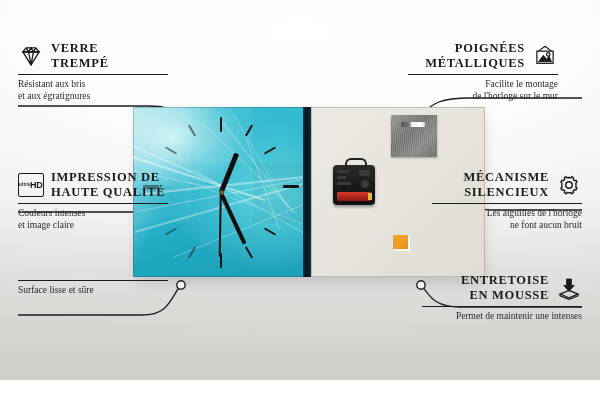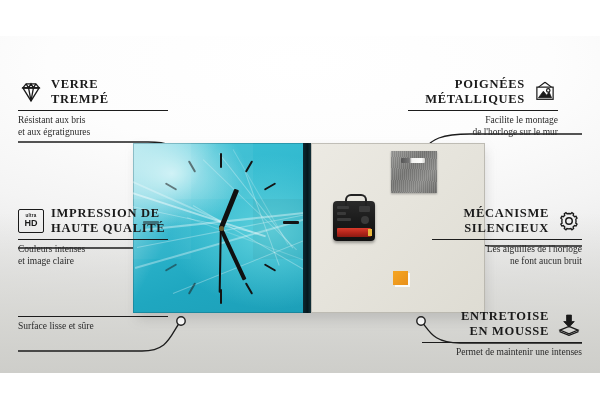--- a/index.html
+++ b/index.html
@@ -2,25 +2,24 @@
 <html><head>
 <meta charset="utf-8">
 <style>
   html,body{margin:0;padding:0;}
   body{
     width:600px;height:400px;overflow:hidden;
     font-family:"Liberation Serif", serif;
     background:#ffffff;
   }
   #stage{
-    position:relative;width:600px;height:337px;
+    position:relative;width:600px;height:380px;
     background:
       radial-gradient(ellipse 140% 90% at 50% 8%, #ffffff 0%, #fdfdfd 30%, #f4f4f4 55%, #e9e9e9 75%, #dededc 100%);
     overflow:hidden;
-    margin-top:36px;
   }
   #stage:before{
     content:"";position:absolute;left:0;right:0;bottom:0;height:160px;
     background:linear-gradient(to bottom, rgba(225,225,222,0) 0%, rgba(214,214,210,0.75) 55%, rgba(205,205,201,0.95) 100%);
     pointer-events:none;
   }
 
   
   .product{position:absolute;left:133px;top:107px;width:352px;height:172px;}
   .panel-shadow{
@@ -103,21 +102,21 @@
   .left .co-head{justify-content:flex-start;}
   .right .co-head{justify-content:flex-end;}
   .right .co-title{text-align:right;}
   .right .co-sub{text-align:right;}
   .ico{width:26px;height:24px;flex:0 0 26px;}
   .ico svg{display:block;width:100%;height:100%;}
   .leader{position:absolute;pointer-events:none;}
 
   .hd-badge{
     width:24px;height:22px;border:1.6px solid #1a1a1a;border-radius:2px;
-    display:flex;flex-direction:column;align-items:center;justify-content:center;
+    display:flex;flex-direction:row;align-items:center;justify-content:center;
     font-family:"Liberation Sans", sans-serif;color:#1a1a1a;
   }
   .hd-ultra{font-size:4.5px;font-weight:bold;letter-spacing:0.2px;line-height:1;}
   .hd-hd{font-size:9px;font-weight:bold;line-height:1;margin-top:0.5px;}
 </style>
 </head>
 <body>
 
 <div id="stage">
 

